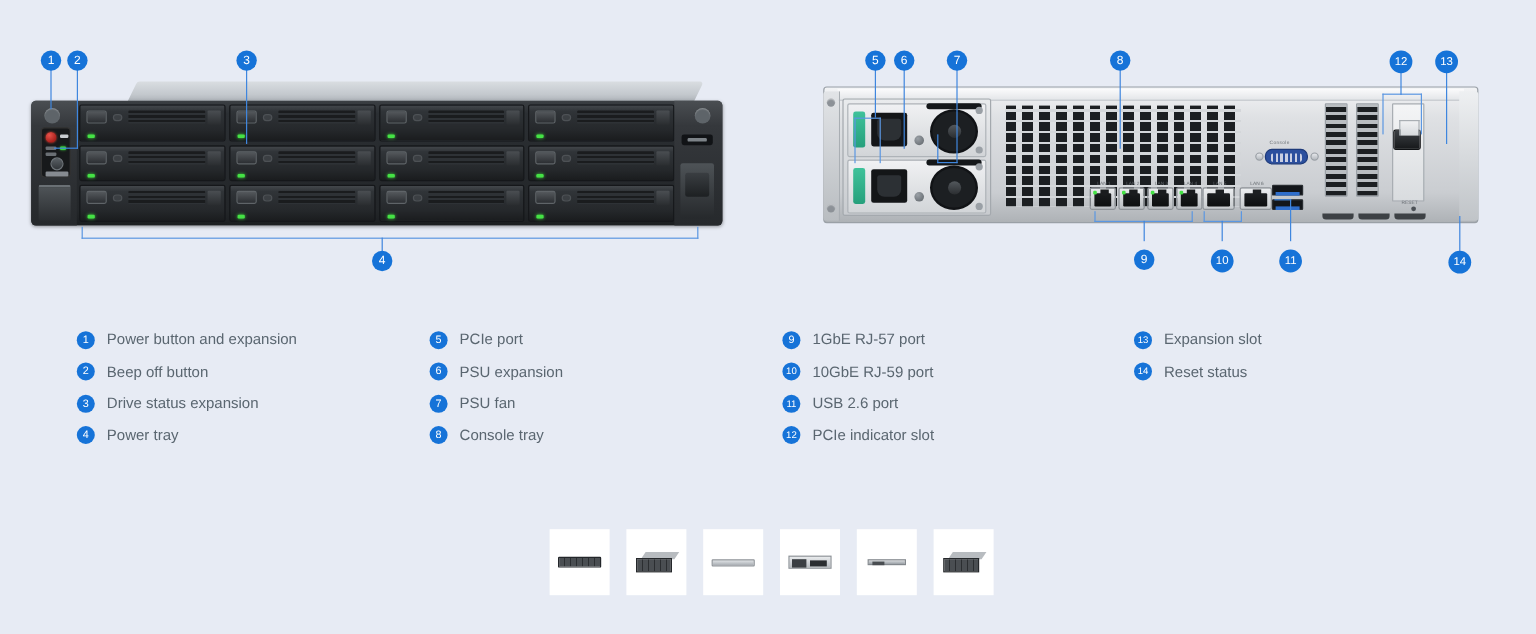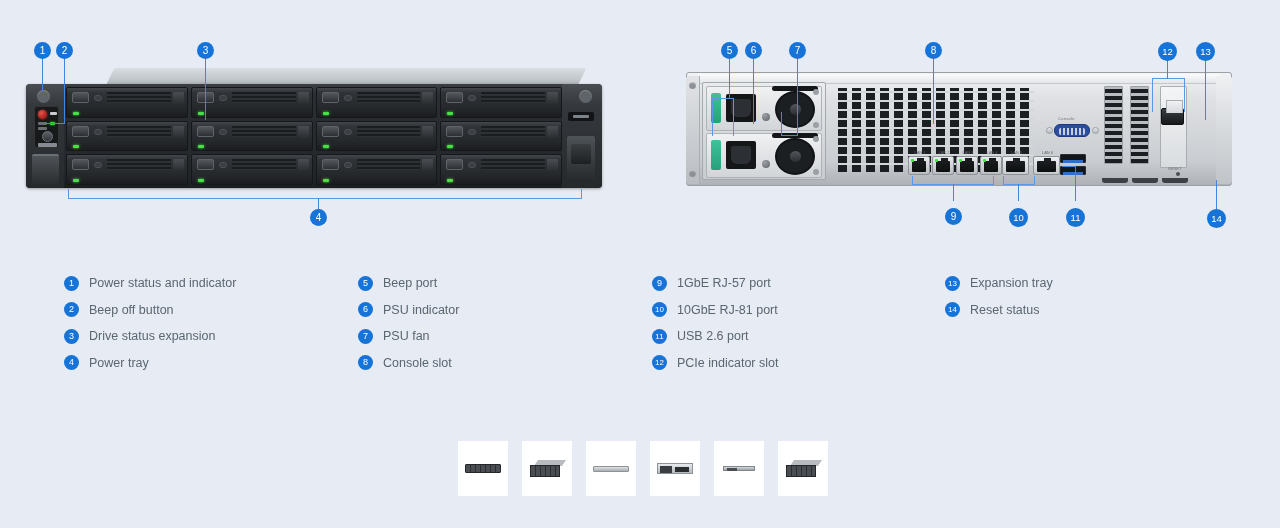--- a/index.html
+++ b/index.html
@@ -618,78 +618,78 @@
   <div class="lead v" style="left:1205px; top:58px; height:62px;"></div>
   <div class="badge w" style="left:1196px; top:42px;">13</div>
 
   <div class="lead v" style="left:1216px; top:180px; height:30px;"></div>
   <div class="badge w" style="left:1207px; top:209px;">14</div>
 
   <div class="legend">
     <div class="lg-col" style="left:64px;">
       <div class="lg-row">
           <div class="lg-num">1</div>
-          <div class="lg-txt">Power status and indicator</div>
+          <div class="lg-txt">Power button and expansion</div>
         </div>
       <div class="lg-row">
           <div class="lg-num">2</div>
           <div class="lg-txt">Beep off button</div>
         </div>
       <div class="lg-row">
           <div class="lg-num">3</div>
           <div class="lg-txt">Drive status expansion</div>
         </div>
       <div class="lg-row">
           <div class="lg-num">4</div>
           <div class="lg-txt">Power tray</div>
         </div>
     </div>
 
     <div class="lg-col" style="left:358px;">
       <div class="lg-row">
           <div class="lg-num">5</div>
-          <div class="lg-txt">Beep port</div>
+          <div class="lg-txt">PCIe port</div>
         </div>
       <div class="lg-row">
           <div class="lg-num">6</div>
-          <div class="lg-txt">PSU indicator</div>
+          <div class="lg-txt">PSU expansion</div>
         </div>
       <div class="lg-row">
           <div class="lg-num">7</div>
           <div class="lg-txt">PSU fan</div>
         </div>
       <div class="lg-row">
           <div class="lg-num">8</div>
-          <div class="lg-txt">Console slot</div>
+          <div class="lg-txt">Console tray</div>
         </div>
     </div>
 
     <div class="lg-col" style="left:652px;">
       <div class="lg-row">
           <div class="lg-num">9</div>
           <div class="lg-txt">1GbE RJ-57 port</div>
         </div>
       <div class="lg-row">
           <div class="lg-num two">10</div>
-          <div class="lg-txt">10GbE RJ-81 port</div>
+          <div class="lg-txt">10GbE RJ-59 port</div>
         </div>
       <div class="lg-row">
           <div class="lg-num two">11</div>
           <div class="lg-txt">USB 2.6 port</div>
         </div>
       <div class="lg-row">
           <div class="lg-num two">12</div>
           <div class="lg-txt">PCIe indicator slot</div>
         </div>
     </div>
 
     <div class="lg-col" style="left:945px;">
       <div class="lg-row">
           <div class="lg-num two">13</div>
-          <div class="lg-txt">Expansion tray</div>
+          <div class="lg-txt">Expansion slot</div>
         </div>
       <div class="lg-row">
           <div class="lg-num two">14</div>
           <div class="lg-txt">Reset status</div>
         </div>
     </div>
   </div>
 
   <div class="thumbs">
     <div class="thumb">

